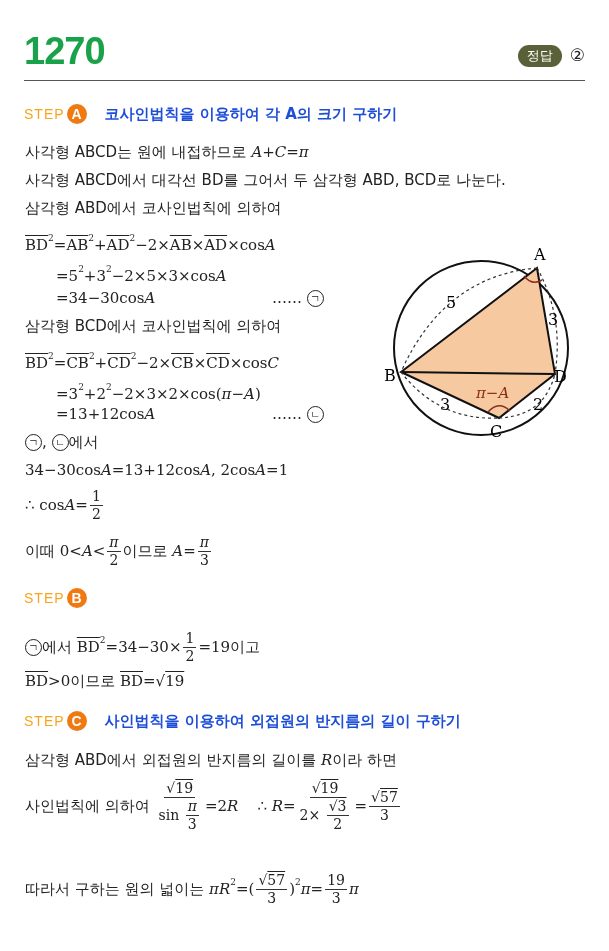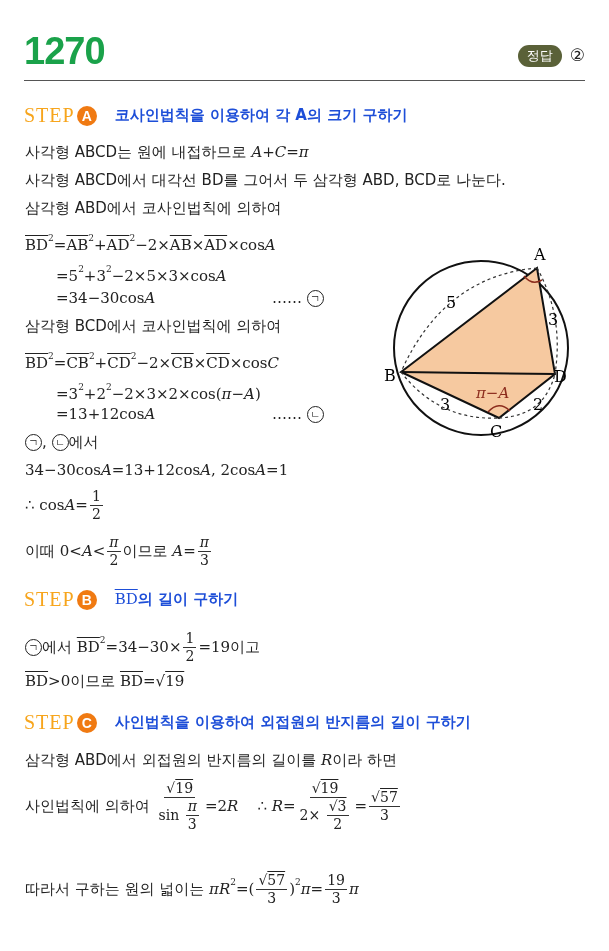--- a/index.html
+++ b/index.html
@@ -6,21 +6,21 @@
   body { width: 609px; height: 951px; position: relative; overflow: hidden;
          font-family: "DejaVu Sans", "Liberation Sans", sans-serif; color: #222; }
   .abs { position: absolute; }
   .num { left: 24px; top: 30px; font-family: "Liberation Sans", sans-serif; font-weight: bold;
          font-size: 38px; color: #1aa24a; letter-spacing: -1px; text-align: center; }
   .answer { right: 24px; top: 45px; display: flex; align-items: flex-start; gap: 8px; }
   .ans-badge { background: #5a6138; color: #fff; font-size: 13px; padding: 2px 9px; border-radius: 11px; }
   .ans-val { font-size: 17px; color: #222; }
   .rule { left: 24px; right: 24px; top: 80px; height: 0; border-top: 1px solid #555; }
   .step { left: 24px; display: flex; align-items: center; }
-  .step-word { font-family: Liberation Serif, serif; font-size: 20px; color: #f7a51c; letter-spacing: 1px; }
+  .step-word { font-family: Liberation Sans, sans-serif; font-size: 14px; color: #f7a51c; letter-spacing: 1px; }
   .step-circle { width: 20px; height: 20px; border-radius: 50%; background: #f07a12; color: #fff;
                  font-family: "Liberation Sans", sans-serif; font-weight: bold; font-size: 14px;
                  display: flex; align-items: center; justify-content: center; margin-left: 2px; }
   .step-title { margin-left: 18px; font-weight: bold; font-size: 15px; color: #1d4ed8; }
   .line { left: 25px; font-size: 15px; line-height: 20px; white-space: nowrap; }
   .m { font-family: "DejaVu Serif", "Liberation Serif", serif; }
   .ov { text-decoration: overline; }
   .it { font-style: italic; }
   sup { font-size: 9px; vertical-align: 9px; }
   .frac { display: inline-flex; flex-direction: column; align-items: center; vertical-align: middle;
@@ -95,21 +95,20 @@
       <span class="d">2</span>
     </span><span>이므로 </span><span class="m it">A</span><span class="m">=</span><span class="frac">
       <span class="n it">π</span>
       <span class="d">3</span>
     </span>
 </div>
 
 <div class="abs step" style="top:588px">
   <span class="step-word">STEP</span>
   <span class="step-circle">B</span>
-  <span class="step-title"><span class="m ov" style="font-weight:normal">BD</span><span>의 길이 구하기</span></span>
 </div>
 <div class="abs line" style="top:630px">
   <span class="circ">ㄱ</span><span>에서 </span><span class="m"><span class="ov">BD</span><sup>2</sup>=34−30×</span><span class="frac">
       <span class="n">1</span>
       <span class="d">2</span>
     </span><span class="m">=19</span><span>이고</span>
 </div>
 <div class="abs line" style="top:671px">
   <span class="m"><span class="ov">BD</span>&gt;0</span><span>이므로 </span><span class="m"><span class="ov">BD</span>=√<span class="ov">19</span></span>
 </div>

